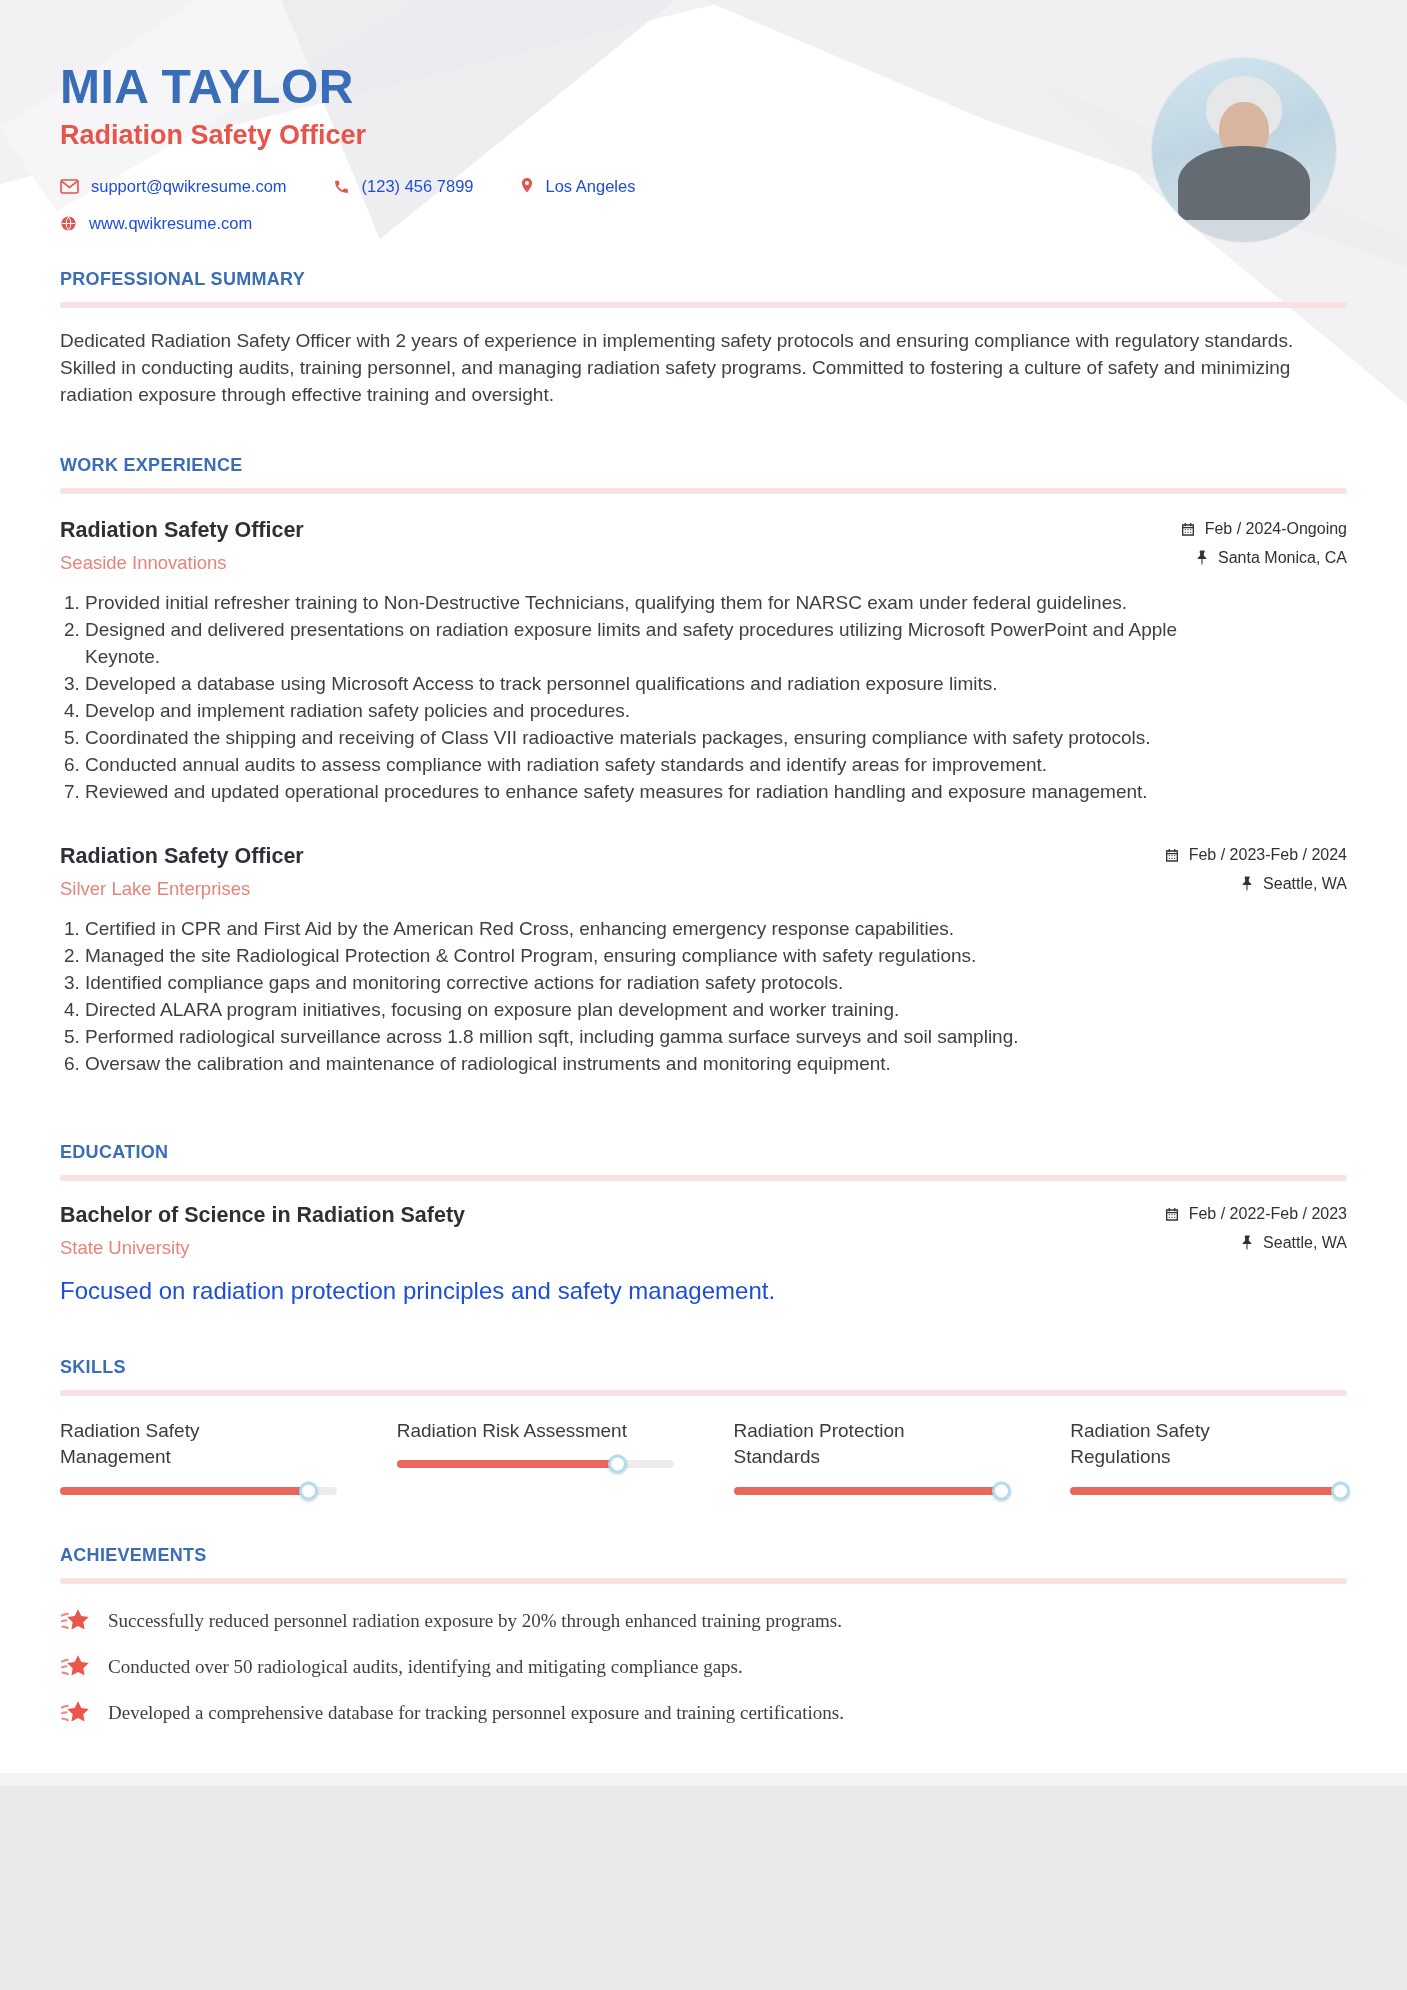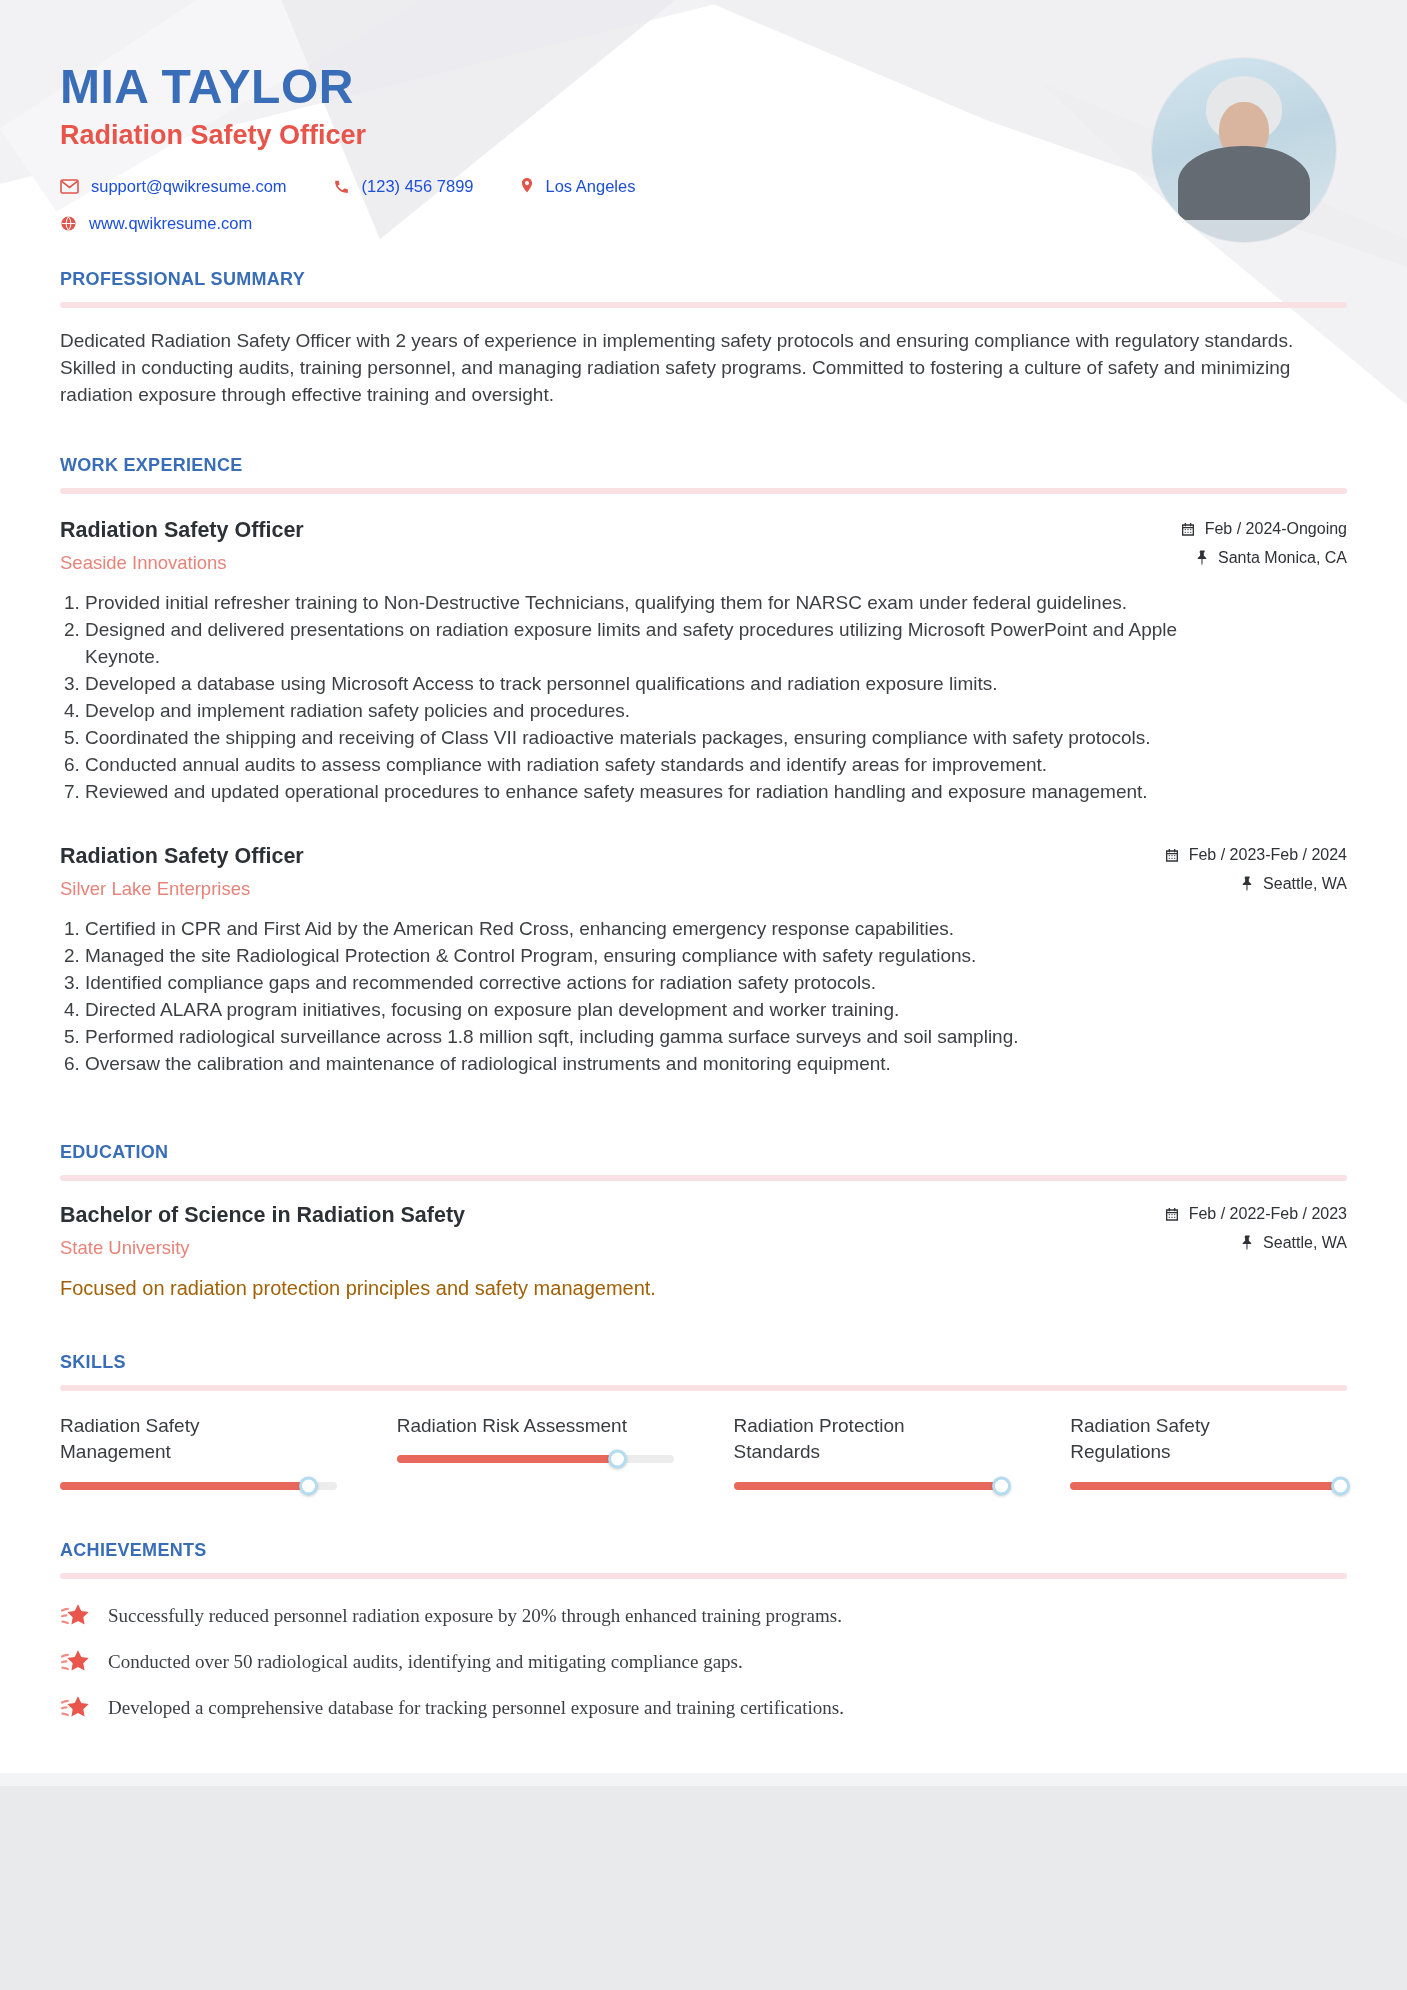--- a/index.html
+++ b/index.html
@@ -55,21 +55,21 @@
   .job-title { font-size:21.5px; font-weight:600; color:#2c3136; }
   .job-company { margin-top:9px; font-size:18.5px; color:#e8837a; }
   .job-meta { text-align:right; font-size:16px; color:#2e3237; padding-top:2px; }
   .meta-row { display:flex; justify-content:flex-end; align-items:center; gap:9px; }
   .meta-row + .meta-row { margin-top:11px; }
   ol.bullets { margin:16px 0 0 0; padding-left:25px; font-size:19px; line-height:1.42; color:#3c3f44; }
   ol.bullets li { max-width:1140px; }
 
   .sec-edu { margin-top:64px; }
   .edu-block { margin-top:22px; }
-  .edu-desc { margin:18px 0 0 0; font-size:20px; color:#a16207; }
+  .edu-desc { margin:18px 0 0 0; font-size:24px; color:#1d4ed8; }
 
   .sec-skills { margin-top:52px; }
   .skills-row { margin-top:22px; display:grid; grid-template-columns:repeat(4,1fr); column-gap:60px; }
   .skill-label { font-size:19px; line-height:1.4; color:#383b40; }
   .skill:nth-child(1) .skill-label { max-width:200px; }
   .skill:nth-child(3) .skill-label { max-width:220px; }
   .skill:nth-child(4) .skill-label { max-width:185px; }
   .skill-bar { margin-top:16px; position:relative; height:8px; border-radius:4px; background:#ececec; }
   .skill-fill { height:8px; border-radius:4px; background:#e8695c; position:relative; }
   .knob { position:absolute; right:-9px; top:50%; transform:translateY(-50%);
@@ -211,21 +211,21 @@
               <svg width="13" height="16" viewBox="0 0 24 30">
                 <path fill="#2f3338" d="M8 1h8v3l-1.5.8V11l4.5 3.8V17h-7v8l-1 4-1-4v-8H3v-2.2L7.5 11V4.8L6 4z"></path>
               </svg>
               <span>Seattle, WA</span>
             </div>
           </div>
         </div>
         <ol class="bullets">
           <li>Certified in CPR and First Aid by the American Red Cross, enhancing emergency response capabilities.</li>
           <li>Managed the site Radiological Protection &amp; Control Program, ensuring compliance with safety regulations.</li>
-          <li>Identified compliance gaps and recommended corrective actions for radiation safety protocols.</li>
+          <li>Identified compliance gaps and monitoring corrective actions for radiation safety protocols.</li>
           <li>Directed ALARA program initiatives, focusing on exposure plan development and worker training.</li>
           <li>Performed radiological surveillance across 1.8 million sqft, including gamma surface surveys and soil sampling.</li>
           <li>Oversaw the calibration and maintenance of radiological instruments and monitoring equipment.</li>
         </ol>
       </div>
     </section>
 
     <section class="sec-edu">
       <h2 class="sec-h">EDUCATION</h2>
       <div class="bar"></div>

